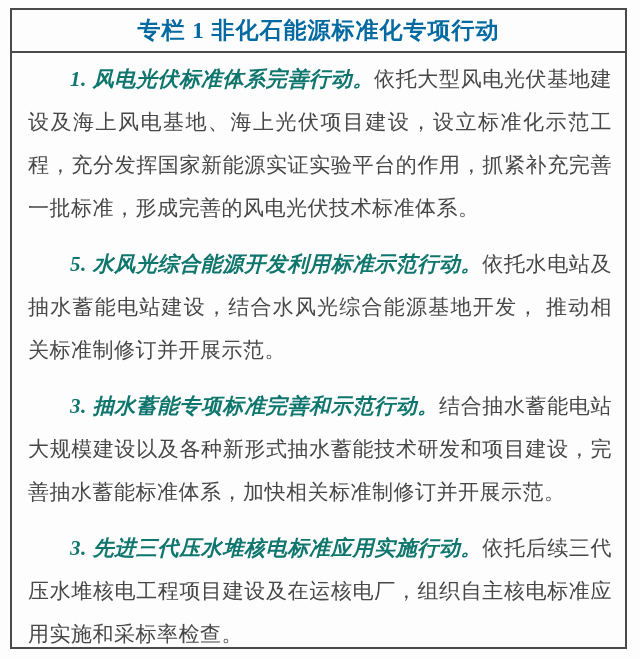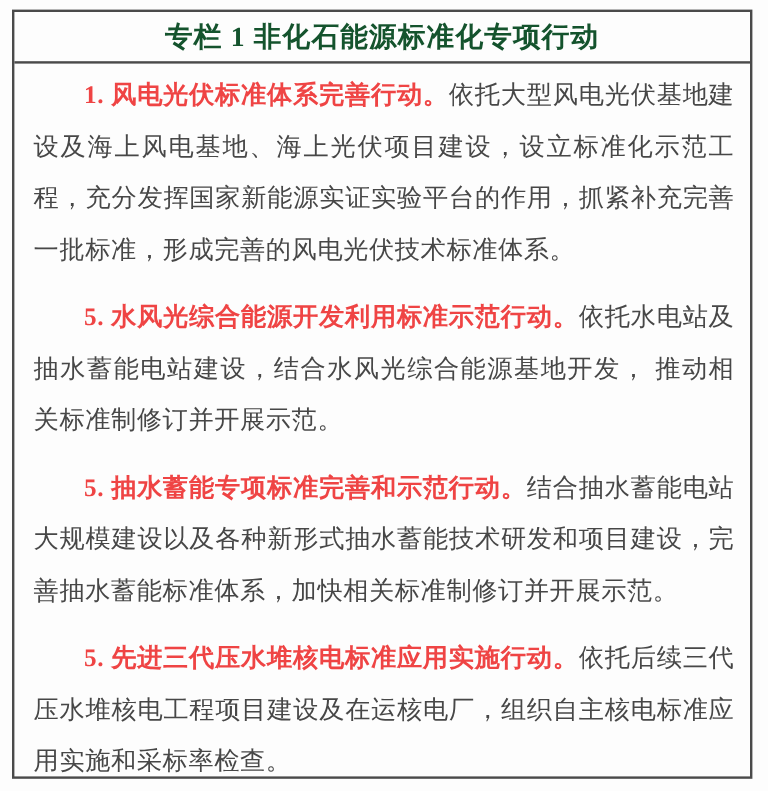--- a/index.html
+++ b/index.html
@@ -29,52 +29,53 @@
     height: 43px;
     border-bottom: 2px solid #4a4a4a;
     box-sizing: border-box;
     display: flex;
     align-items: center;
     justify-content: center;
   }
   .box-title {
     font-size: 23px;
     font-weight: 700;
-    color: #14532d;
+    color: #0369a1;
     letter-spacing: 1px;
     white-space: nowrap;
   }
   .box-body {
     padding: 5px 13px 0 16px;
   }
   .para {
     margin: 0 0 13px 0;
     text-indent: 2em;
     text-align: justify;
     line-height: 43px;
     font-size: 21px;
     color: #474747;
     letter-spacing: 0.5px;
   }
   .para:last-child {
     margin-bottom: 0;
   }
   .lead {
     font-weight: 700;
-    color: #ef4444;
+    color: #0f766e;
+    font-style: italic;
   }
 </style>
 </head>
 <body>
 
 <div class="page">
   <div class="box">
     <div class="box-header">
       <span class="box-title">专栏 1 非化石能源标准化专项行动</span>
     </div>
     <div class="box-body">
       <p class="para"><span class="lead">1. 风电光伏标准体系完善行动。</span><span class="rest">依托大型风电光伏基地建设及海上风电基地、海上光伏项目建设，设立标准化示范工程，充分发挥国家新能源实证实验平台的作用，抓紧补充完善一批标准，形成完善的风电光伏技术标准体系。</span></p>
       <p class="para"><span class="lead">5. 水风光综合能源开发利用标准示范行动。</span><span class="rest">依托水电站及抽水蓄能电站建设，结合水风光综合能源基地开发， 推动相关标准制修订并开展示范。</span></p>
-      <p class="para"><span class="lead">5. 抽水蓄能专项标准完善和示范行动。</span><span class="rest">结合抽水蓄能电站大规模建设以及各种新形式抽水蓄能技术研发和项目建设，完善抽水蓄能标准体系，加快相关标准制修订并开展示范。</span></p>
-      <p class="para"><span class="lead">5. 先进三代压水堆核电标准应用实施行动。</span><span class="rest">依托后续三代压水堆核电工程项目建设及在运核电厂，组织自主核电标准应用实施和采标率检查。</span></p>
+      <p class="para"><span class="lead">3. 抽水蓄能专项标准完善和示范行动。</span><span class="rest">结合抽水蓄能电站大规模建设以及各种新形式抽水蓄能技术研发和项目建设，完善抽水蓄能标准体系，加快相关标准制修订并开展示范。</span></p>
+      <p class="para"><span class="lead">3. 先进三代压水堆核电标准应用实施行动。</span><span class="rest">依托后续三代压水堆核电工程项目建设及在运核电厂，组织自主核电标准应用实施和采标率检查。</span></p>
     </div>
   </div>
 </div>
 
 </body></html>

